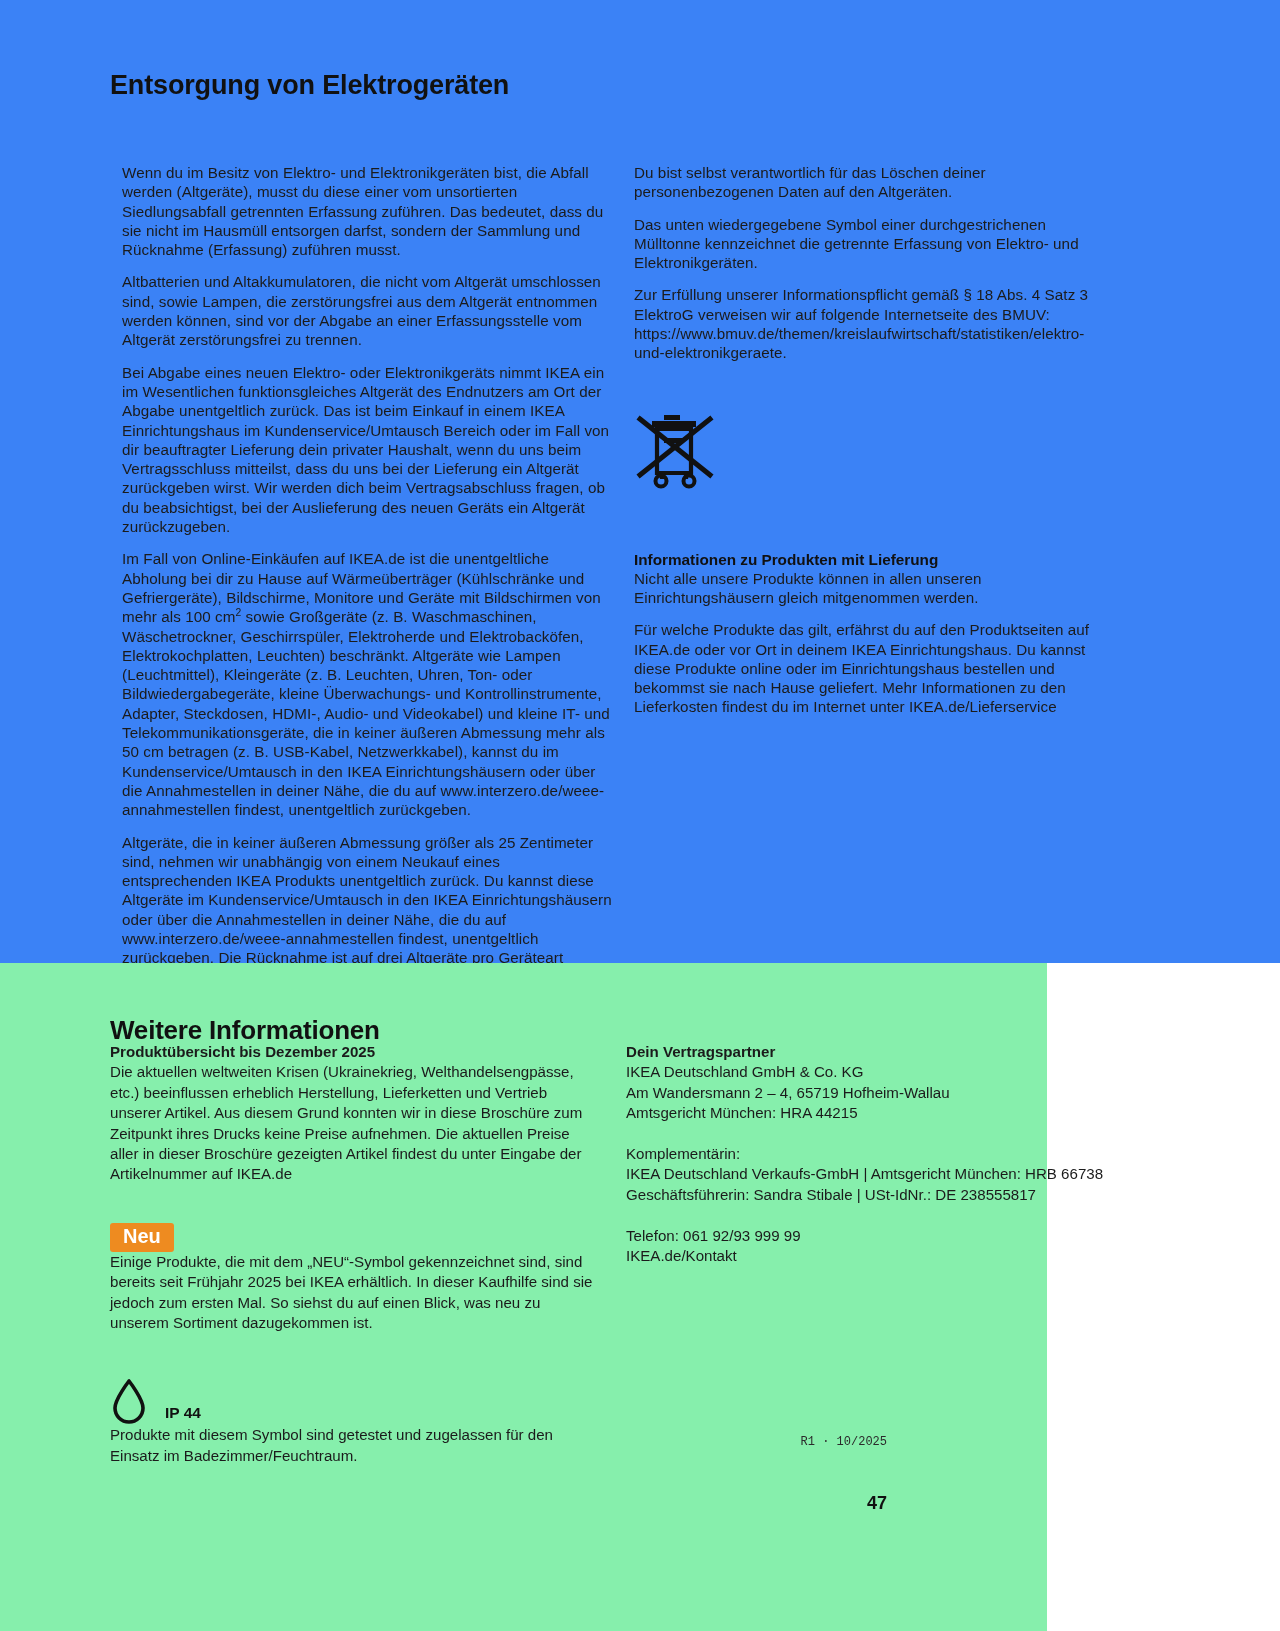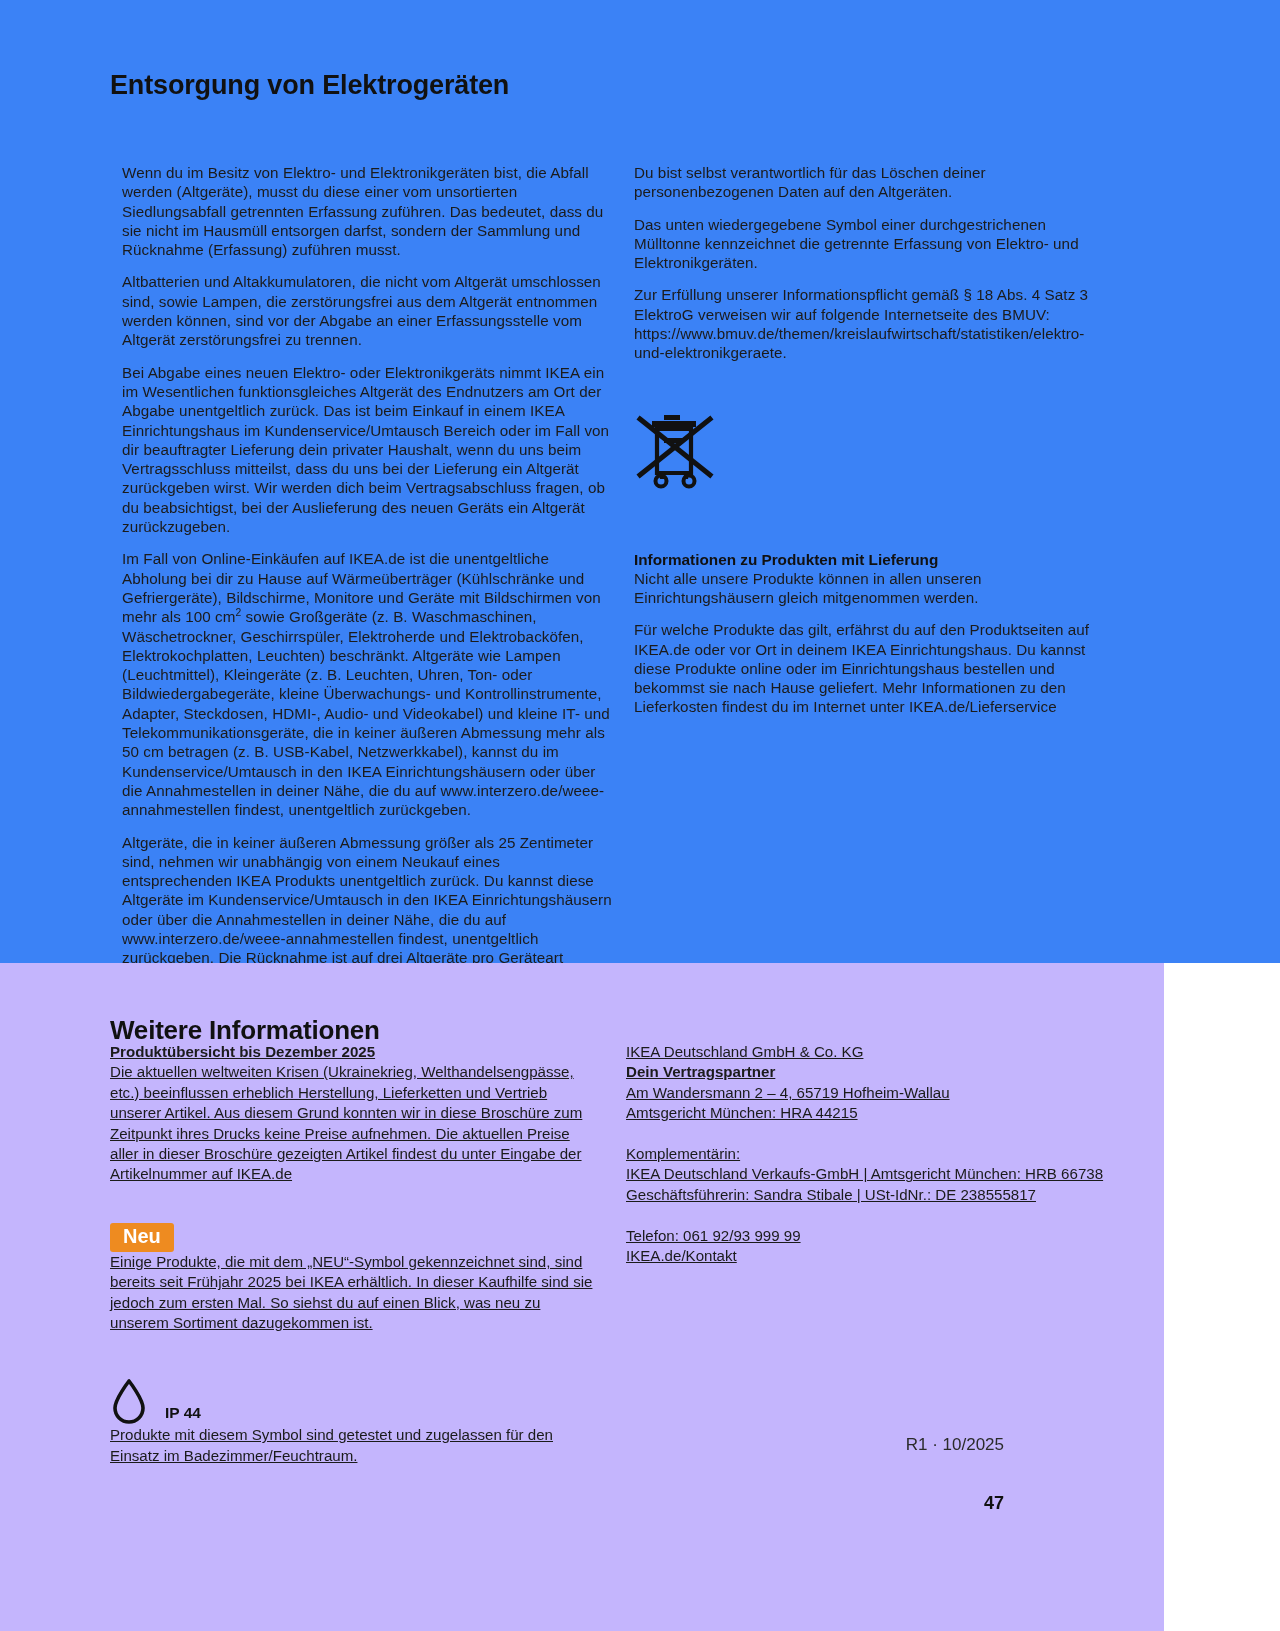--- a/index.html
+++ b/index.html
@@ -105,23 +105,23 @@
   }
   .block-gap-top { margin-top: 56px; }
   .block-gap-sm  { margin-top: 22px; }
   .block-gap-md  { margin-top: 28px; }
 
   
   .grey-section {
     position: absolute;
     left: 0;
     top: 963px;
-    width: 1164px;
+    width: 1047px;
     height: 668px;
-    background: #c4b5fd;
+    background: #86efac;
   }
   .section-title {
     position: absolute;
     left: 110px;
     top: 30px;
     font-size: 26px;
     font-weight: 700;
     letter-spacing: -0.2px;
     color: #111111;
   }
@@ -133,21 +133,20 @@
   }
   .grey-col { position: absolute; top: 0; }
   .grey-col-left  { left: 0px;   width: 492px; }
   .grey-col-right { left: 516px; width: 490px; }
 
   p.grey-body {
     margin: 0;
     font-size: 15.1px;
     line-height: 20.4px;
     color: #1b1b1b;
-    text-decoration: underline;
   }
   p.grey-body.b { font-weight: 700; }
   .spacer-line { height: 20.4px; }
 
   
   .neu-badge {
     display: inline-block;
     margin-top: 38px;
     background: #ee8b20;
     color: #ffffff;
@@ -170,23 +169,24 @@
     font-weight: 700;
     color: #111111;
     padding-bottom: 3px;
   }
 
   
   .print-code {
     position: absolute;
     right: 160px;
     top: 472px;
-    font-size: 17px;
+    font-size: 12px;
     color: #2b2b2b;
     white-space: nowrap;
+    font-family: Liberation Mono, monospace;
   }
   .page-number {
     position: absolute;
     right: 160px;
     top: 530px;
     font-size: 18px;
     font-weight: 700;
     color: #111111;
   }
   sup { font-size: 0.68em; vertical-align: super; line-height: 0; }
@@ -276,22 +276,22 @@
           <svg width="38" height="48" viewBox="0 0 38 48" aria-hidden="true">
             <path d="M19 4 C19 4 5 22 5 31 a14 14 0 0 0 28 0 C33 22 19 4 19 4 Z" fill="none" stroke="#111111" stroke-width="3.6" stroke-linejoin="round"></path>
           </svg>
           <span class="ip-label">IP 44</span>
         </div>
 
         <p class="grey-body">Produkte mit diesem Symbol sind getestet und zugelassen für den Einsatz im Badezimmer/Feuchtraum.</p>
       </div>
 
       <div class="grey-col grey-col-right">
+        <p class="grey-body b">Dein Vertragspartner</p>
         <p class="grey-body">IKEA Deutschland GmbH &amp; Co. KG</p>
-        <p class="grey-body b">Dein Vertragspartner</p>
         <p class="grey-body">Am Wandersmann 2 – 4, 65719 Hofheim-Wallau</p>
         <p class="grey-body">Amtsgericht München: HRA 44215</p>
 
         <div class="spacer-line"></div>
 
         <p class="grey-body">Komplementärin:</p>
         <p class="grey-body">IKEA Deutschland Verkaufs-GmbH | Amtsgericht München: HRB 66738</p>
         <p class="grey-body">Geschäftsführerin: Sandra Stibale | USt-IdNr.: DE 238555817</p>
 
         <div class="spacer-line"></div>

